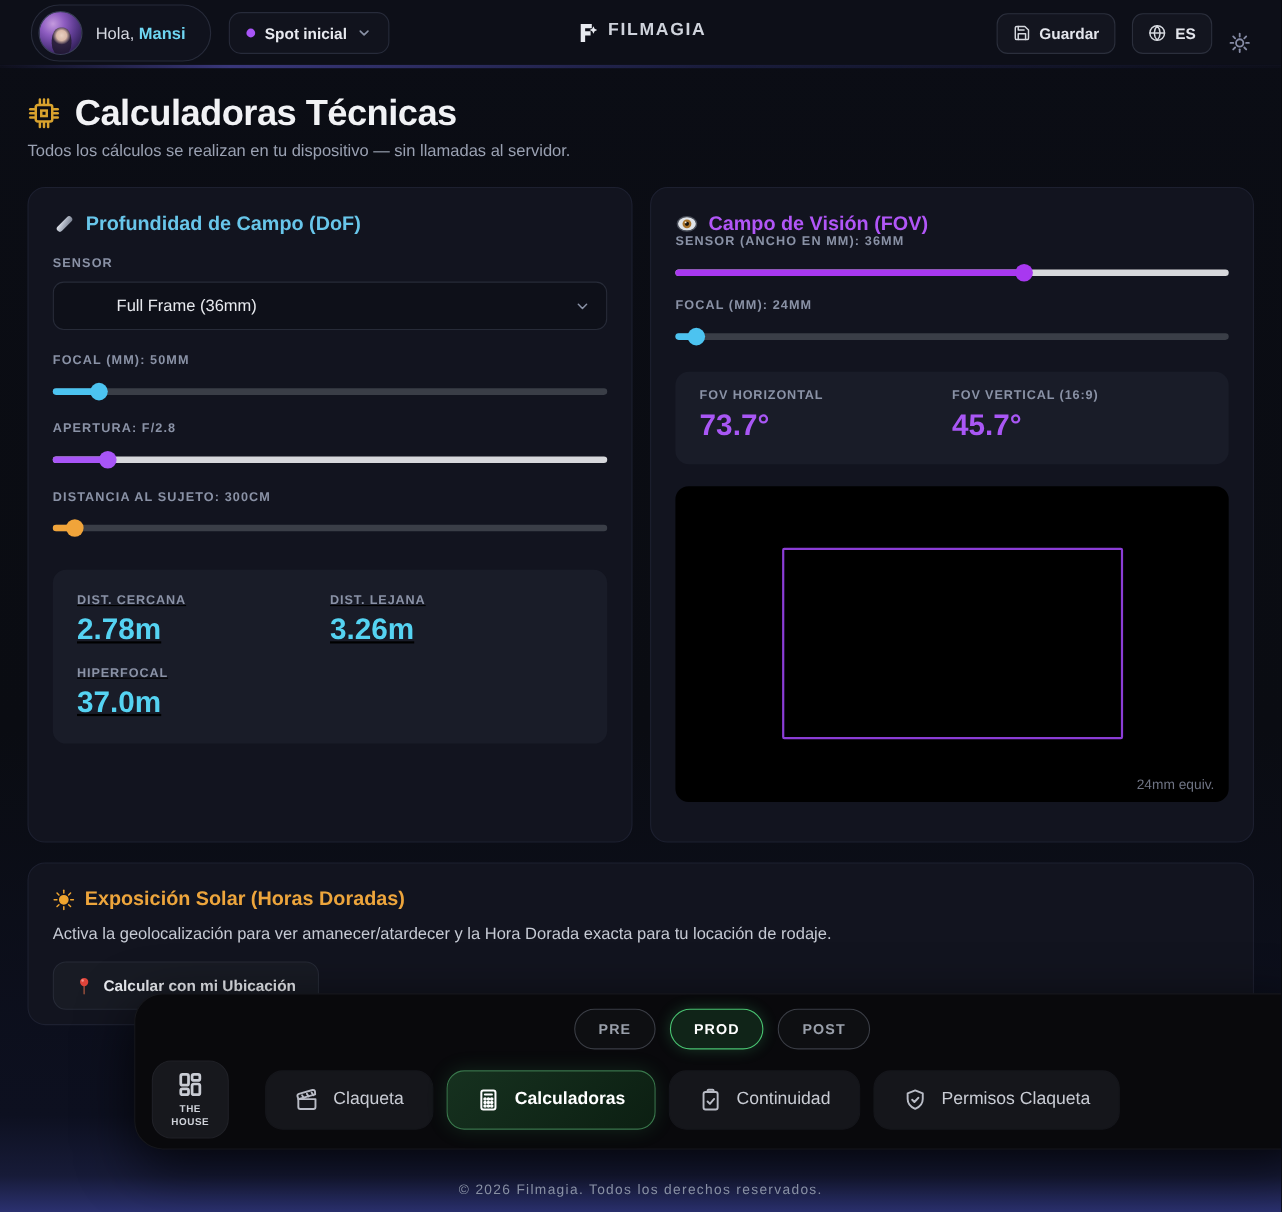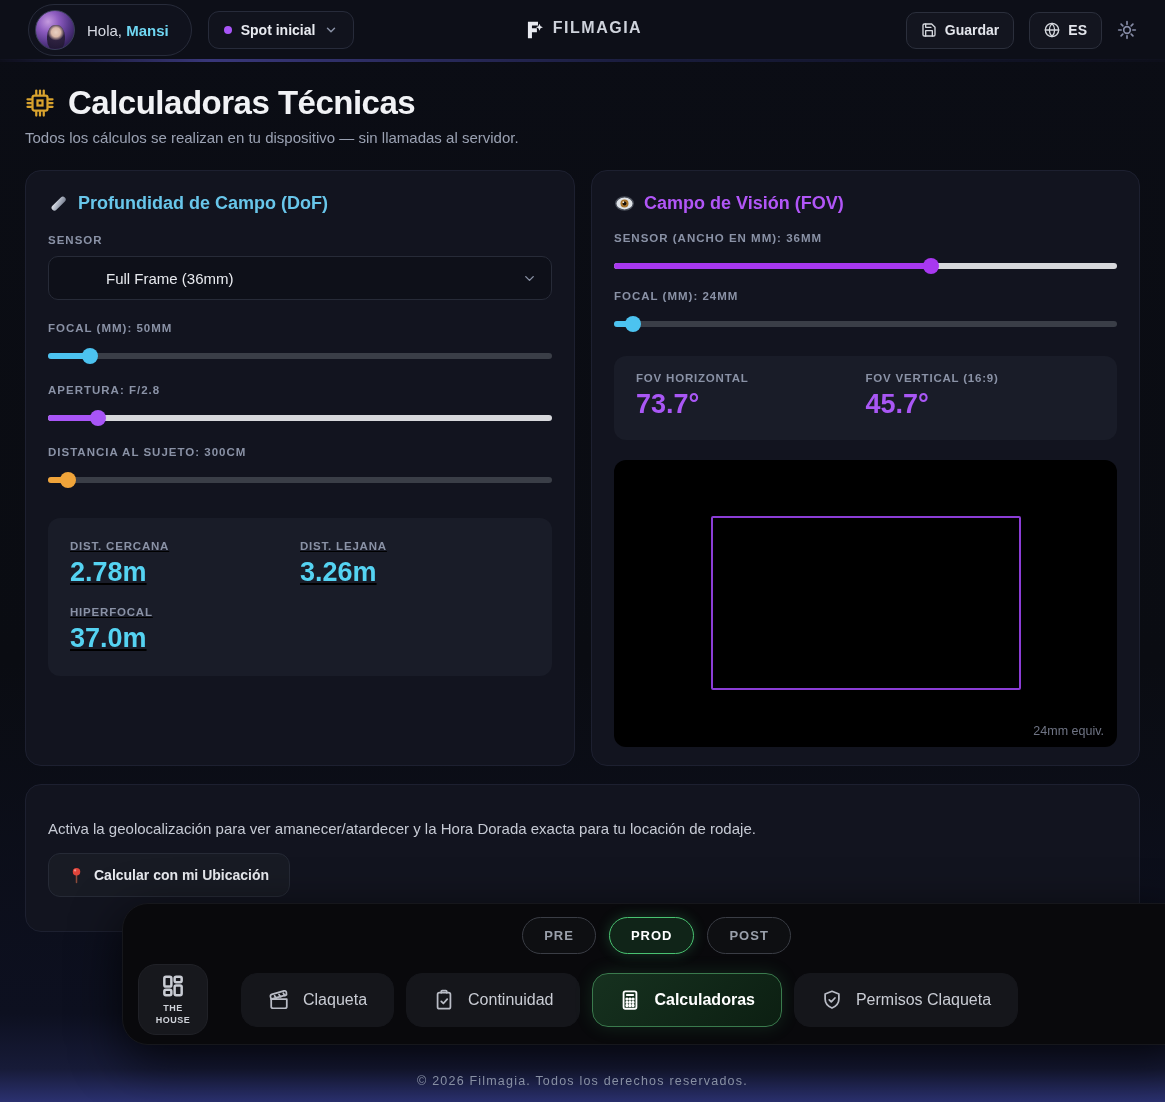--- a/index.html
+++ b/index.html
@@ -21,40 +21,40 @@
   .avatar::after{content:""; position:absolute; left:11px; top:14px; width:18px; height:26px; border-radius:45%;
             background:radial-gradient(circle at 50% 28%, #e8d0c2 0%, #d9b8a8 22%, #2e2240 40%, #1c1430 100%);}
   .greet { font-size:15px; color:#d6d9e2; }
   .greet b { color:#6fd6f2; font-weight:700; }
   .proj-pill { display:flex; align-items:center; gap:9px; margin-left:16px; height:38px; padding:0 15px;
             border:1px solid #272b3a; border-radius:11px; background:#11131d; cursor:pointer; }
   .proj-dot { width:8px; height:8px; border-radius:50%; background:#a855f7; }
   .proj-label { font-size:14px; font-weight:700; color:#e8eaf0; }
   .brand { position:absolute; left:50%; top:50%; transform:translate(-50%,-50%); display:flex; align-items:flex-start; gap:8px; }
   .brand-name { font-size:16px; font-weight:800; letter-spacing:1.5px; color:#cfd3dc; }
-  .header-right { margin-left:auto; display:flex; align-items:center; gap:15px; }
+  .header-right { margin-left:auto; display:flex; align-items:flex-end; gap:15px; }
   .hbtn { display:flex; align-items:center; gap:8px; height:37px; padding:0 14px; border:1px solid #2b2f3c;
             border-radius:10px; background:#13151f; color:#e3e5ec; font-size:14px; font-weight:700; cursor:pointer; }
   .theme-toggle { color:#868ca6; cursor:pointer; display:flex; }
 
   
   .main { padding:24px 25px 0; }
   .h1-row { display:flex; align-items:center; gap:13px; }
   .h1 { font-size:33px; font-weight:800; color:#f1f2f5; letter-spacing:-.5px; }
   .subtitle { margin-top:7px; font-size:15px; color:#9aa1b2; }
 
   
   .cards-row { margin-top:24px; display:grid; grid-template-columns:550px 549px; gap:16px; height:596px; }
   .card { background:#12141f; border:1px solid #1d2030; border-radius:16px; padding:22px; overflow:hidden; }
   .card-title { display:flex; align-items:center; gap:9px; font-size:18px; font-weight:800; }
   .card-title.cyan { color:#68c6ea; }
   .card-title.purple { color:#b156f7; }
   .card-title.amber { color:#eda53c; }
   .field-label { font-size:11.5px; font-weight:700; letter-spacing:1px; color:#8a92a6; }
-  .mt20{margin-top:20px}.mt22{margin-top:22px}.mt18{margin-top:18px}.mt12{margin-top:12px}
+  .mt20{margin-top:20px}.mt22{margin-top:22px}.mt18{}.mt12{margin-top:12px}
 
   .select { position:relative; margin-top:10px; height:44px; border:1px solid #272b38; border-radius:10px;
             background:#0e1019; display:flex; align-items:center; padding:0 16px; cursor:pointer; }
   .select-value { font-size:15px; color:#e8eaef;margin-left:41px; }
   .select .chev { position:absolute; right:14px; color:#8a92a6; display:flex; }
 
   .slider { position:relative; height:16px; margin-top:14px; cursor:pointer; }
   .sl-track { position:absolute; left:0; right:0; top:5px; height:6px; border-radius:3px; background:#3a3e47; }
   .sl-fill  { position:absolute; left:0; top:5px; height:6px; border-radius:3px; }
   .sl-thumb { position:absolute; top:0; width:16px; height:16px; border-radius:50%; margin-left:-8px; }
@@ -303,20 +303,36 @@
         </div>
 
         <div class="preview">
           <div class="fov-rect"></div>
           <div class="preview-caption">24mm equiv.</div>
         </div>
       </div>
     </div>
 
     <div class="card solar-card">
+      <div class="card-title amber">
+        <span style="display:flex;color:#f0a52f;">
+          <svg width="20" height="20" viewBox="0 0 24 24" fill="currentColor" stroke="currentColor" stroke-width="1.6" stroke-linecap="round">
+            <circle cx="12" cy="12" r="4.5"></circle>
+            <line x1="12" y1="1.5" x2="12" y2="4.5"></line>
+              <line x1="12" y1="19.5" x2="12" y2="22.5"></line>
+            <line x1="4.6" y1="4.6" x2="6.7" y2="6.7"></line>
+              <line x1="17.3" y1="17.3" x2="19.4" y2="19.4"></line>
+            <line x1="1.5" y1="12" x2="4.5" y2="12"></line>
+              <line x1="19.5" y1="12" x2="22.5" y2="12"></line>
+            <line x1="4.6" y1="19.4" x2="6.7" y2="17.3"></line>
+              <line x1="17.3" y1="6.7" x2="19.4" y2="4.6"></line>
+          </svg>
+        </span>
+        <span>Exposición Solar (Horas Doradas)</span>
+      </div>
       <div class="solar-desc">Activa la geolocalización para ver amanecer/atardecer y la Hora Dorada exacta para tu locación de rodaje.</div>
       <button class="solar-btn">
         <span style="display:flex;">
           <svg width="15" height="17" viewBox="0 0 24 26">
             <line x1="12" y1="11" x2="12" y2="24" stroke="#8a4a3a" stroke-width="2.4" stroke-linecap="round"></line>
             <circle cx="12" cy="7" r="6" fill="#e0443a"></circle>
             <circle cx="9.8" cy="4.9" r="1.8" fill="#f2938c"></circle>
           </svg>
         </span>
         <span>Calcular con mi Ubicación</span>
@@ -347,30 +363,20 @@
       <div class="nav-items">
         <div class="nav-item">
           <span class="ni-icon">
             <svg width="22" height="22" viewBox="0 0 24 24" fill="none" stroke="currentColor" stroke-width="1.9" stroke-linecap="round" stroke-linejoin="round">
               <path d="M20.2 6.4 3.5 11.1 2.7 8.4 a2 2 0 0 1 1.4-2.5 l13.4-3.8 a2 2 0 0 1 2.5 1.4 Z"></path>
               <path d="M7.2 7.3 9 10 M12 5.9 13.8 8.6 M16.7 4.6 18.5 7.3"></path>
               <path d="M3.5 11.1 H20.5 V19 a2 2 0 0 1 -2 2 H5.5 a2 2 0 0 1 -2-2 Z"></path>
             </svg>
           </span>
           <span>Claqueta</span>
-        </div>
-        <div class="nav-item">
-          <span class="ni-icon">
-            <svg width="22" height="22" viewBox="0 0 24 24" fill="none" stroke="currentColor" stroke-width="1.9" stroke-linecap="round" stroke-linejoin="round">
-              <rect x="5" y="4" width="14" height="17.5" rx="2"></rect>
-              <path d="M9 4 V2.8 a1 1 0 0 1 1-1 h4 a1 1 0 0 1 1 1 V4"></path>
-              <polyline points="9 13.5 11.3 15.8 15.5 11"></polyline>
-            </svg>
-          </span>
-          <span>Continuidad</span>
         </div>
         <div class="nav-item active">
           <span class="ni-icon">
             <svg width="22" height="22" viewBox="0 0 24 24" fill="none" stroke="currentColor" stroke-width="2" stroke-linecap="round" stroke-linejoin="round">
               <rect x="5" y="2.5" width="14" height="19" rx="2"></rect>
               <line x1="8.5" y1="6.5" x2="15.5" y2="6.5"></line>
               <circle cx="8.7" cy="11" r="0.8" fill="currentColor"></circle>
                 <circle cx="12" cy="11" r="0.8" fill="currentColor"></circle>
                 <circle cx="15.3" cy="11" r="0.8" fill="currentColor"></circle>
               <circle cx="8.7" cy="14.5" r="0.8" fill="currentColor"></circle>
@@ -379,20 +385,30 @@
               <circle cx="8.7" cy="18" r="0.8" fill="currentColor"></circle>
                 <circle cx="12" cy="18" r="0.8" fill="currentColor"></circle>
                 <circle cx="15.3" cy="18" r="0.8" fill="currentColor"></circle>
             </svg>
           </span>
           <span>Calculadoras</span>
         </div>
         <div class="nav-item">
           <span class="ni-icon">
             <svg width="22" height="22" viewBox="0 0 24 24" fill="none" stroke="currentColor" stroke-width="1.9" stroke-linecap="round" stroke-linejoin="round">
+              <rect x="5" y="4" width="14" height="17.5" rx="2"></rect>
+              <path d="M9 4 V2.8 a1 1 0 0 1 1-1 h4 a1 1 0 0 1 1 1 V4"></path>
+              <polyline points="9 13.5 11.3 15.8 15.5 11"></polyline>
+            </svg>
+          </span>
+          <span>Continuidad</span>
+        </div>
+        <div class="nav-item">
+          <span class="ni-icon">
+            <svg width="22" height="22" viewBox="0 0 24 24" fill="none" stroke="currentColor" stroke-width="1.9" stroke-linecap="round" stroke-linejoin="round">
               <path d="M12 2.5 l7.5 3 v5.5 c0 4.8-3.2 8-7.5 9.8 C7.7 19 4.5 15.8 4.5 11 V5.5 Z"></path>
               <polyline points="9 11.8 11.2 14 15.2 9.8"></polyline>
             </svg>
           </span>
           <span>Permisos Claqueta</span>
         </div>
       </div>
     </div>
   </div>
 

